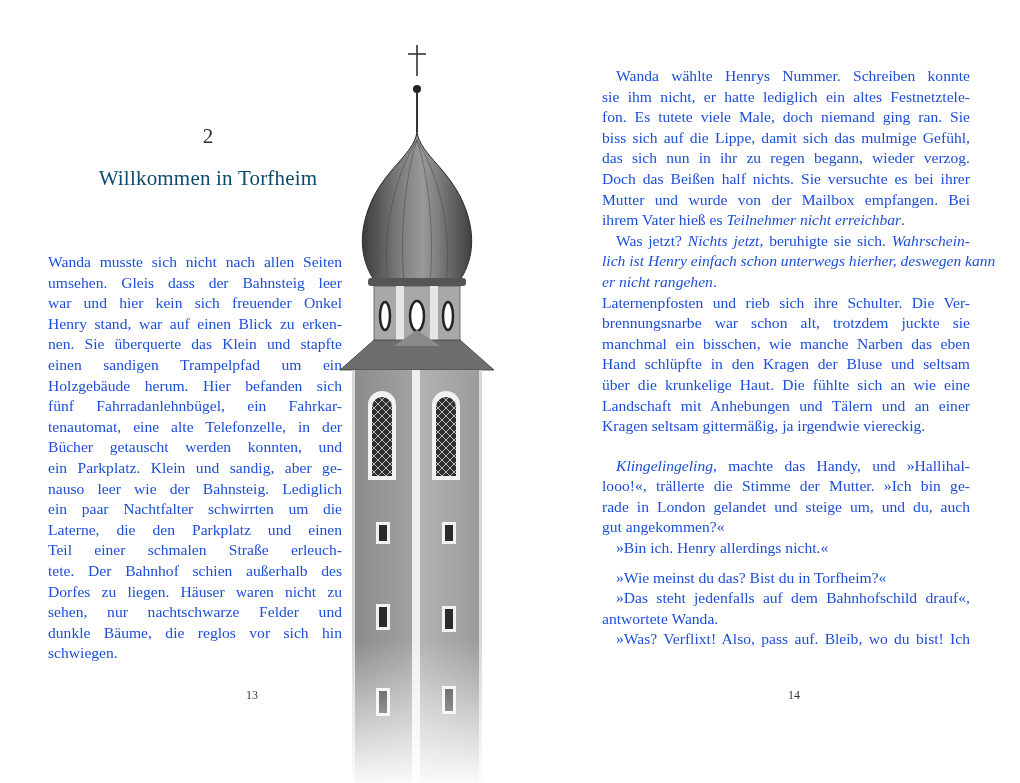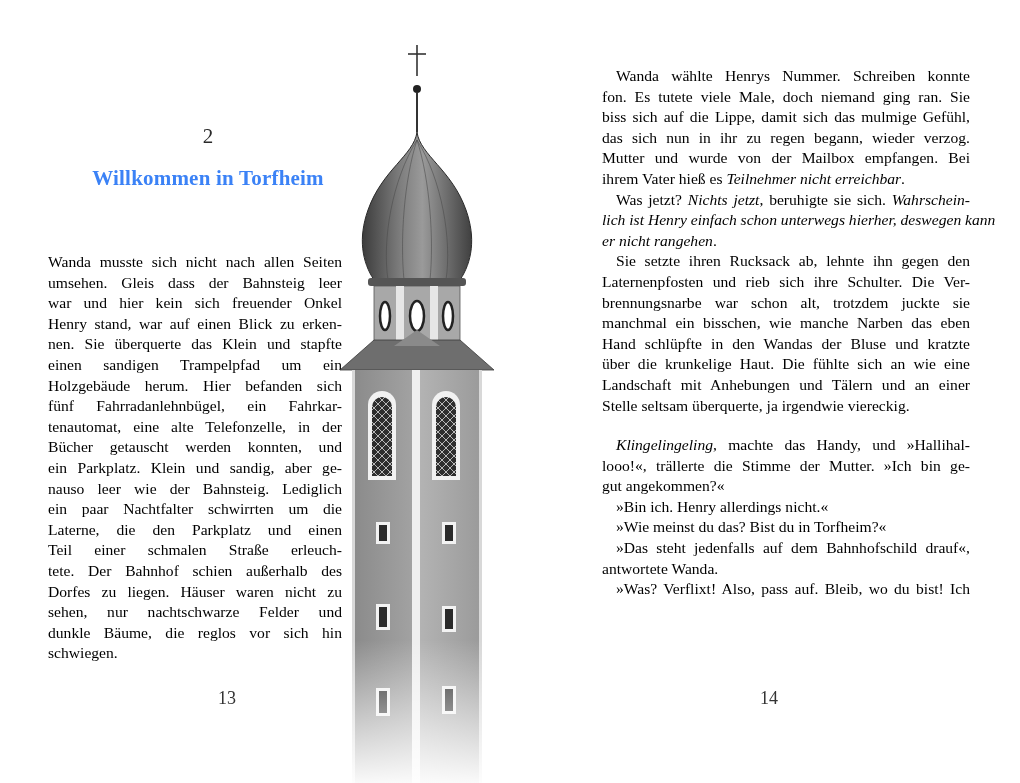--- a/index.html
+++ b/index.html
@@ -12,36 +12,36 @@
   .page { position: absolute; top: 0; height: 783px; }
   .page-left { left: 0; width: 510px; }
   .page-right { left: 510px; width: 510px; }
 
   .chapter-num {
     position: absolute; left: 60px; width: 296px; top: 124px;
     text-align: center; font-size: 21px; color: #2a2a2a;
   }
   .chapter-title {
     position: absolute; left: 60px; width: 296px; top: 166px;
-    text-align: center; font-size: 21px; color: #3b82f6; letter-spacing: 0.2px; font-weight: bold;
+    text-align: center; font-size: 21px; color: #0c4a6e; letter-spacing: 0.2px;
   }
 
   .text-block {
     position: absolute; font-size: 15.6px; line-height: 20.6px;
-    text-align: justify; color: #000000;
+    text-align: justify; color: #1d4ed8;
   }
   .left-text { left: 48px; top: 252px; width: 294px; }
   .right-text { left: 92px; top: 66px; width: 368px; }
   .text-block .line { display: block; text-align: justify; text-align-last: justify; white-space: nowrap; }
   .text-block .line.last { text-align-last: left; }
   em { font-style: italic; }
 
   .page-number {
-    position: absolute; top: 688px; font-size: 18px; color: #333;
-    width: 40px; text-align: left;
+    position: absolute; top: 688px; font-size: 12px; color: #333;
+    width: 40px; text-align: right;
   }
   .pn-left { left: 218px; }
   .pn-right { left: 250px; }
 
   .tower { position: absolute; left: 334px; top: 40px; width: 166px; height: 743px; }
 </style>
 </head>
 <body>
 
 <div class="page page-left">
@@ -68,41 +68,43 @@
       <span class="line">sehen, nur nachtschwarze Felder und</span>
       <span class="line">dunkle Bäume, die reglos vor sich hin</span>
       <span class="line last">schwiegen.</span>
     </div>
   <div class="page-number pn-left">13</div>
 </div>
 
 <div class="page page-right">
   <div class="text-block right-text" id="right-text">
       <span class="line" style="padding-left: 14px;">Wanda wählte Henrys Nummer. Schreiben konnte</span>
+      <span class="line">sie ihm nicht, er hatte lediglich ein altes Festnetztele-</span>
       <span class="line">fon. Es tutete viele Male, doch niemand ging ran. Sie</span>
       <span class="line">biss sich auf die Lippe, damit sich das mulmige Gefühl,</span>
       <span class="line">das sich nun in ihr zu regen begann, wieder verzog.</span>
+      <span class="line">Doch das Beißen half nichts. Sie versuchte es bei ihrer</span>
       <span class="line">Mutter und wurde von der Mailbox empfangen. Bei</span>
       <span class="line last">ihrem Vater hieß es <em>Teilnehmer nicht erreichbar</em>.</span>
       <span class="line" style="padding-left: 14px;">Was jetzt? <em>Nichts jetzt</em>, beruhigte sie sich. <em>Wahrschein-</em></span>
       <span class="line"><em>lich ist Henry einfach schon unterwegs hierher, deswegen kann</em></span>
       <span class="line last"><em>er nicht rangehen</em>.</span>
-      <span class="line" style="padding-left: 14px;">Sie setzte ihren Rucksack ab, lehnte ihn gegen den</span>
       <span class="line">Laternenpfosten und rieb sich ihre Schulter. Die Ver-</span>
       <span class="line">brennungsnarbe war schon alt, trotzdem juckte sie</span>
       <span class="line">manchmal ein bisschen, wie manche Narben das eben</span>
-      <span class="line">Hand schlüpfte in den Wandas der Bluse und kratzte</span>
+      <span class="line">Hand schlüpfte in den Kragen der Bluse und seltsam</span>
       <span class="line">über die krunkelige Haut. Die fühlte sich an wie eine</span>
       <span class="line">Landschaft mit Anhebungen und Tälern und an einer</span>
-      <span class="line last">Stelle seltsam überquerte, ja irgendwie viereckig.</span>
+      <span class="line last">Kragen seltsam gittermäßig, ja irgendwie viereckig.</span>
       <span class="line" style="padding-left: 14px; margin-top: 19px;"><em>Klingelingeling</em>, machte das Handy, und »Hallihal-</span>
       <span class="line">looo!«, trällerte die Stimme der Mutter. »Ich bin ge-</span>
+      <span class="line">rade in London gelandet und steige um, und du, auch</span>
       <span class="line last">gut angekommen?«</span>
       <span class="line last" style="padding-left: 14px;">»Bin ich. Henry allerdings nicht.«</span>
-      <span class="line last" style="padding-left: 14px;">»Wie meinst du das? Bist du in Torfheim?«</span>
+      <span class="line last" style="padding-left: 14px; margin-top: 9px;">»Wie meinst du das? Bist du in Torfheim?«</span>
       <span class="line" style="padding-left: 14px;">»Das steht jedenfalls auf dem Bahnhofschild drauf«,</span>
       <span class="line last">antwortete Wanda.</span>
       <span class="line" style="padding-left: 14px;">»Was? Verflixt! Also, pass auf. Bleib, wo du bist! Ich</span>
     </div>
   <div class="page-number pn-right">14</div>
 </div>
 
 <svg class="tower" viewBox="0 0 166 743" xmlns="http://www.w3.org/2000/svg">
   <defs>
     <linearGradient id="domeG" x1="0" x2="1" y1="0" y2="0">

